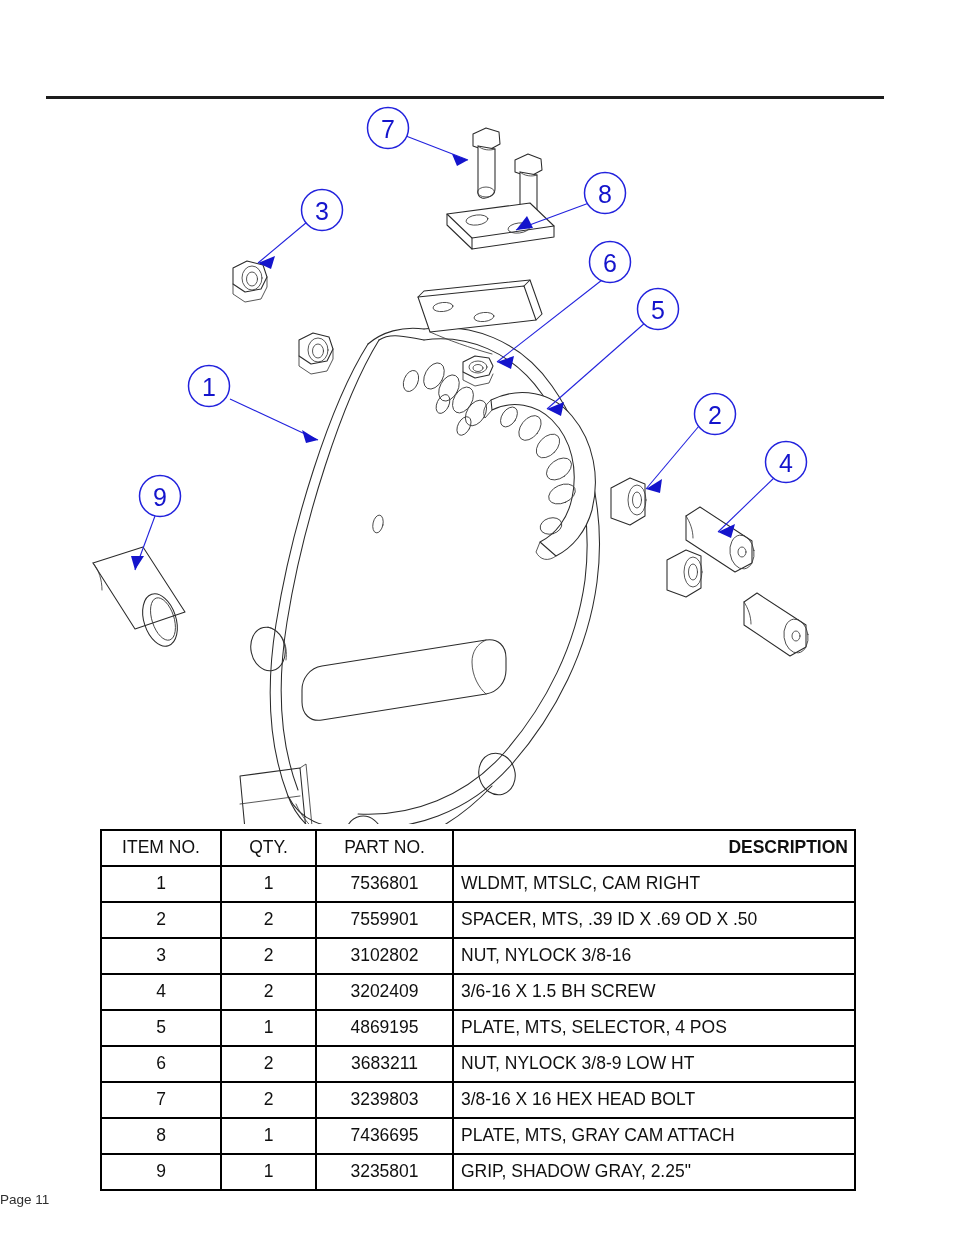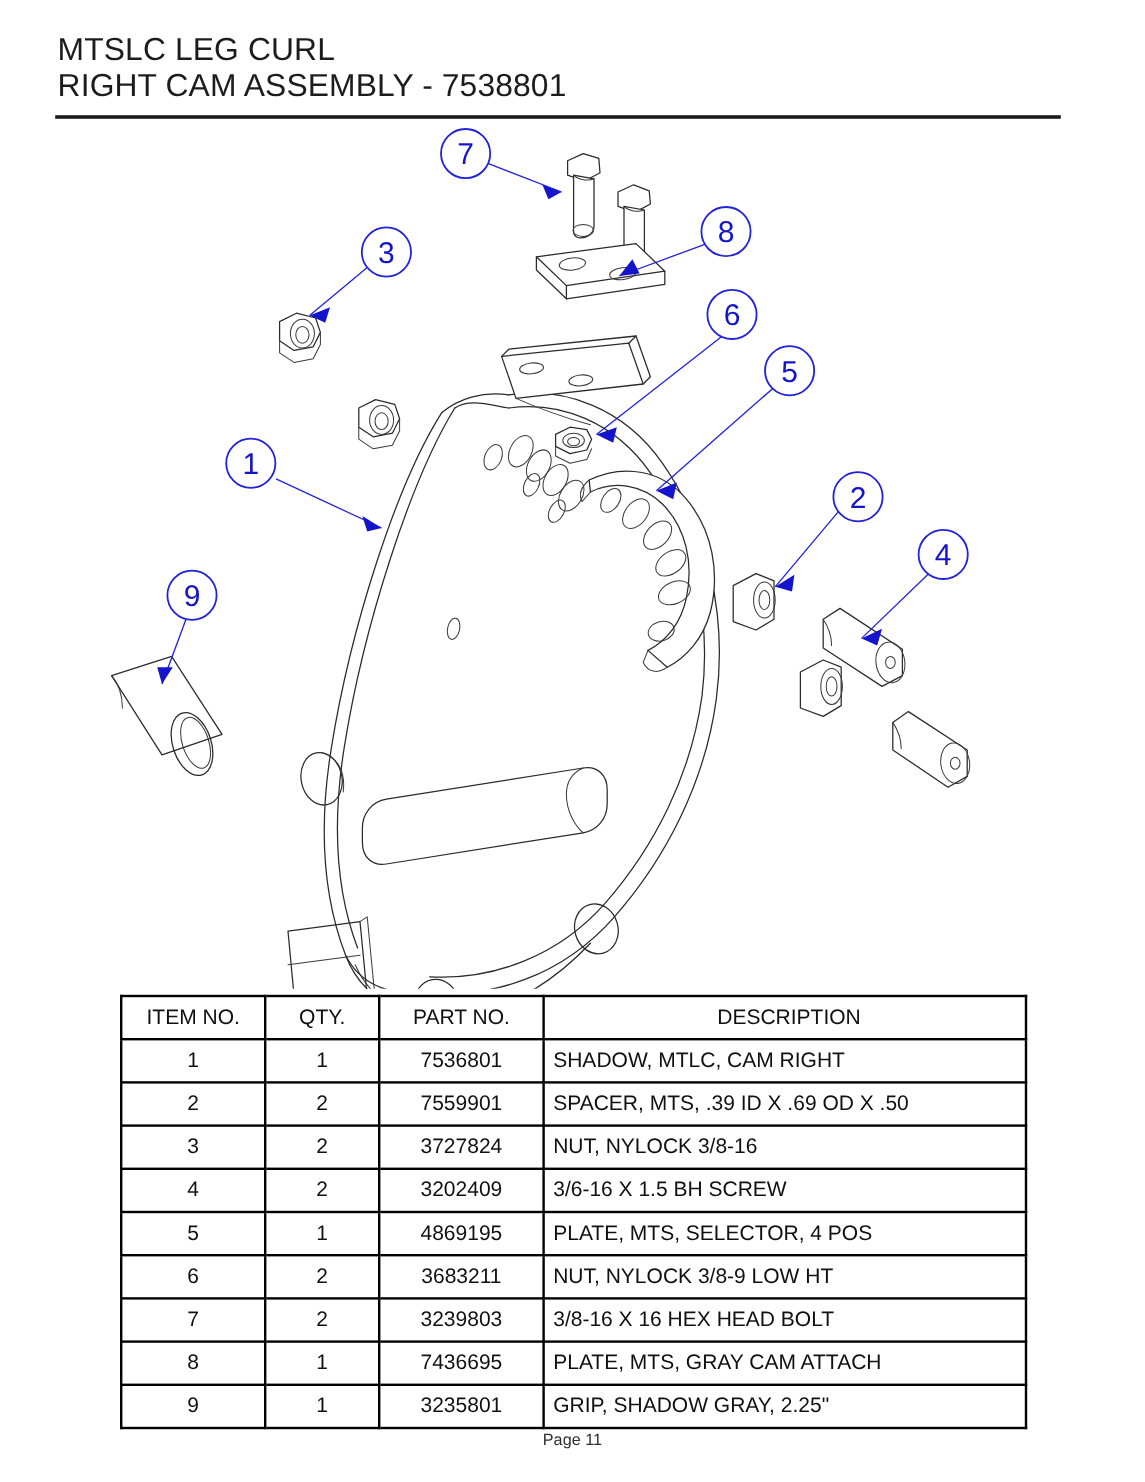--- a/index.html
+++ b/index.html
@@ -121,45 +121,41 @@
     border: 2.6px solid #000000;
     height: 34px;
     padding: 0 6px;
     font-family: "Liberation Sans", sans-serif;
     font-size: 17.5px;
     font-weight: normal;
     color: #101010;
     line-height: 1;
   }
   table.parts th { }
-  table.parts th.desc-head { text-align: center; padding-left: 13px; }
+  table.parts th.desc-head { text-align: right; padding-left: 13px; font-weight: bold; }
   table.parts td.num { text-align: center; }
   table.parts td.desc { text-align: left; padding-left: 7px; }
 
   
   .footer {
     position: absolute;
     left: 0;
     top: 1192px;
     width: 954px;
-    text-align: center;
+    text-align: left;
     font-family: "Liberation Sans", sans-serif;
     font-size: 13.5px;
     color: #2e2e2e;
   }
 </style>
 </head>
 <body>
 
 <div class="page">
 
-  <div class="title-block">
-    <div class="title-line">MTSLC LEG CURL</div>
-    <div class="title-line">RIGHT CAM ASSEMBLY - 7538801</div>
-  </div>
   <div class="title-rule"></div>
 
   <div class="drawing">
     <svg viewBox="0 0 954 720" xmlns="http://www.w3.org/2000/svg">
 
       <g>
 
         <path class="part-line" d="M368 240 C 330 300, 292 420, 276 520 C 266 582, 268 640, 288 692
                                      C 300 716, 324 726, 352 722"></path>
         <path class="part-line" d="M379 236 C 342 296, 303 418, 287 518 C 277 580, 279 636, 298 686"></path>
@@ -375,32 +371,32 @@
           <th>QTY.</th>
           <th>PART NO.</th>
           <th class="desc-head">DESCRIPTION</th>
         </tr>
       </thead>
       <tbody>
         <tr>
           <td class="num">1</td>
           <td class="num">1</td>
           <td class="num">7536801</td>
-          <td class="desc">SHADOW, MTLC, CAM RIGHT</td>
+          <td class="desc">WLDMT, MTSLC, CAM RIGHT</td>
         </tr>
         <tr>
           <td class="num">2</td>
           <td class="num">2</td>
           <td class="num">7559901</td>
           <td class="desc">SPACER, MTS, .39 ID X .69 OD X .50</td>
         </tr>
         <tr>
           <td class="num">3</td>
           <td class="num">2</td>
-          <td class="num">3727824</td>
+          <td class="num">3102802</td>
           <td class="desc">NUT, NYLOCK 3/8-16</td>
         </tr>
         <tr>
           <td class="num">4</td>
           <td class="num">2</td>
           <td class="num">3202409</td>
           <td class="desc">3/6-16 X 1.5 BH SCREW</td>
         </tr>
         <tr>
           <td class="num">5</td>

